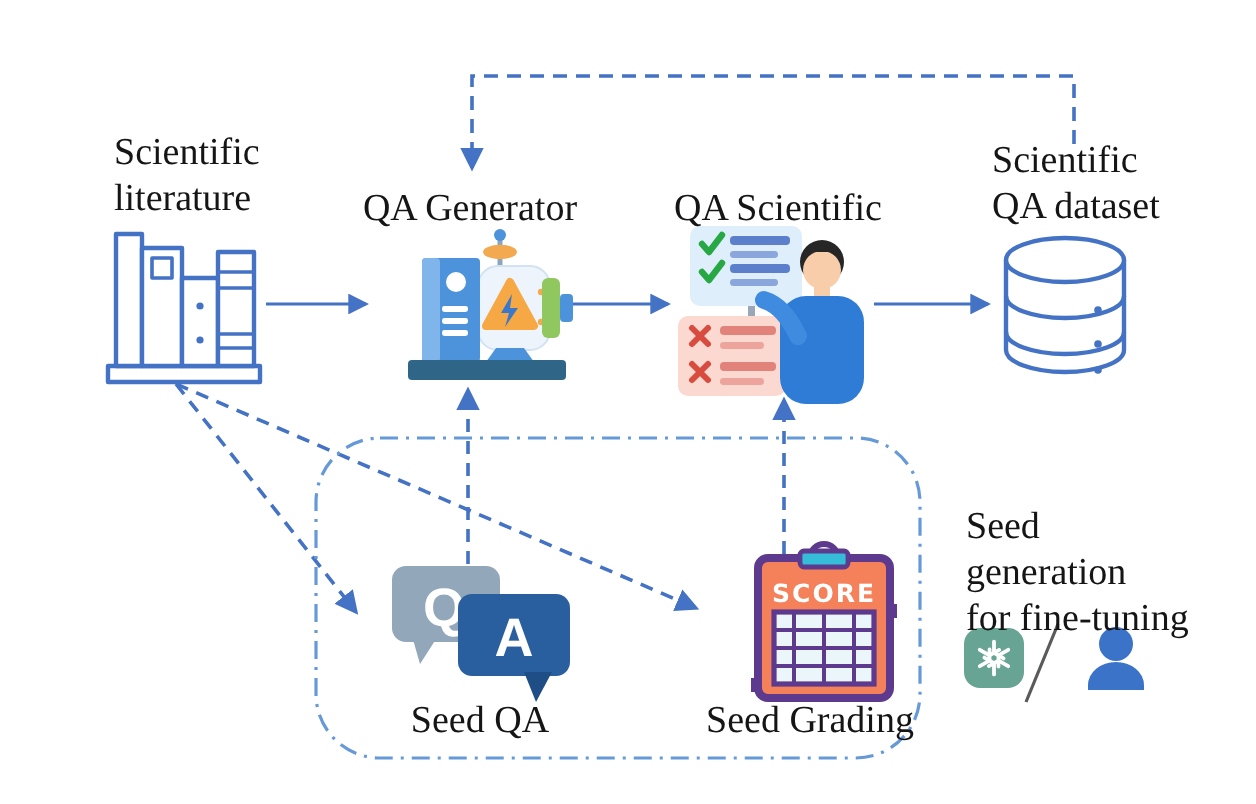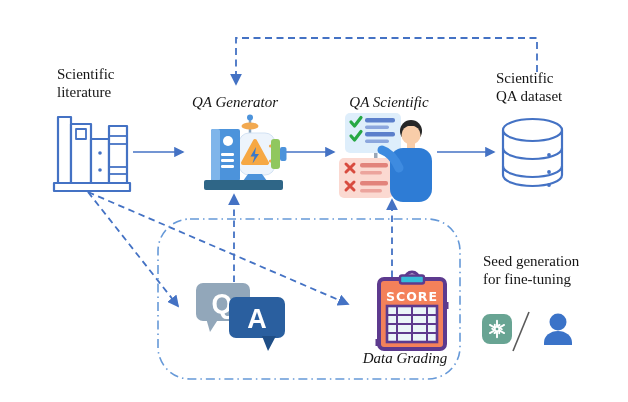--- a/index.html
+++ b/index.html
@@ -1,24 +1,24 @@
 <!DOCTYPE html>
 <html><head>
 <meta charset="utf-8">
 <style>
   html,body{margin:0;padding:0;background:#fff;}
   #figure{
     position:relative;width:628px;height:402px;background:#ffffff;
     font-family:"Liberation Serif",serif;overflow:hidden;
   }
   .label{
-    position:absolute;color:#151515;font-size:15px;line-height:1.22;
+    position:absolute;color:#151515;font-size:19px;line-height:1.22;
     white-space:pre-line;
   }
-  .center{text-align:center;font-style:italic;}
+  .center{text-align:center;}
   svg{position:absolute;left:0;top:0;}
   .icon{position:absolute;}
 </style>
 </head>
 <body>
 
 <div id="figure">
 
   <svg width="628" height="402" viewBox="0 0 628 402">
     <defs>
@@ -167,19 +167,20 @@
   <div class="label" style="left:57px;top:65px;width:84px;">Scientific
 literature</div>
 
   <div class="label center" style="left:181px;top:93px;width:108px;">QA Generator</div>
 
   <div class="label center" style="left:336px;top:93px;width:106px;">QA Scientific</div>
 
   <div class="label" style="left:496px;top:69px;width:92px;">Scientific
 QA dataset</div>
 
+  <div class="label center" style="left:194px;top:349px;width:92px;">Seed QA</div>
 
-  <div class="label center" style="left:350px;top:349px;width:110px;">Data Grading</div>
+  <div class="label center" style="left:350px;top:349px;width:110px;">Seed Grading</div>
 
   <div class="label" style="left:483px;top:252px;width:116px;">Seed generation
 for fine-tuning</div>
 
 </div>
 
 </body></html>

